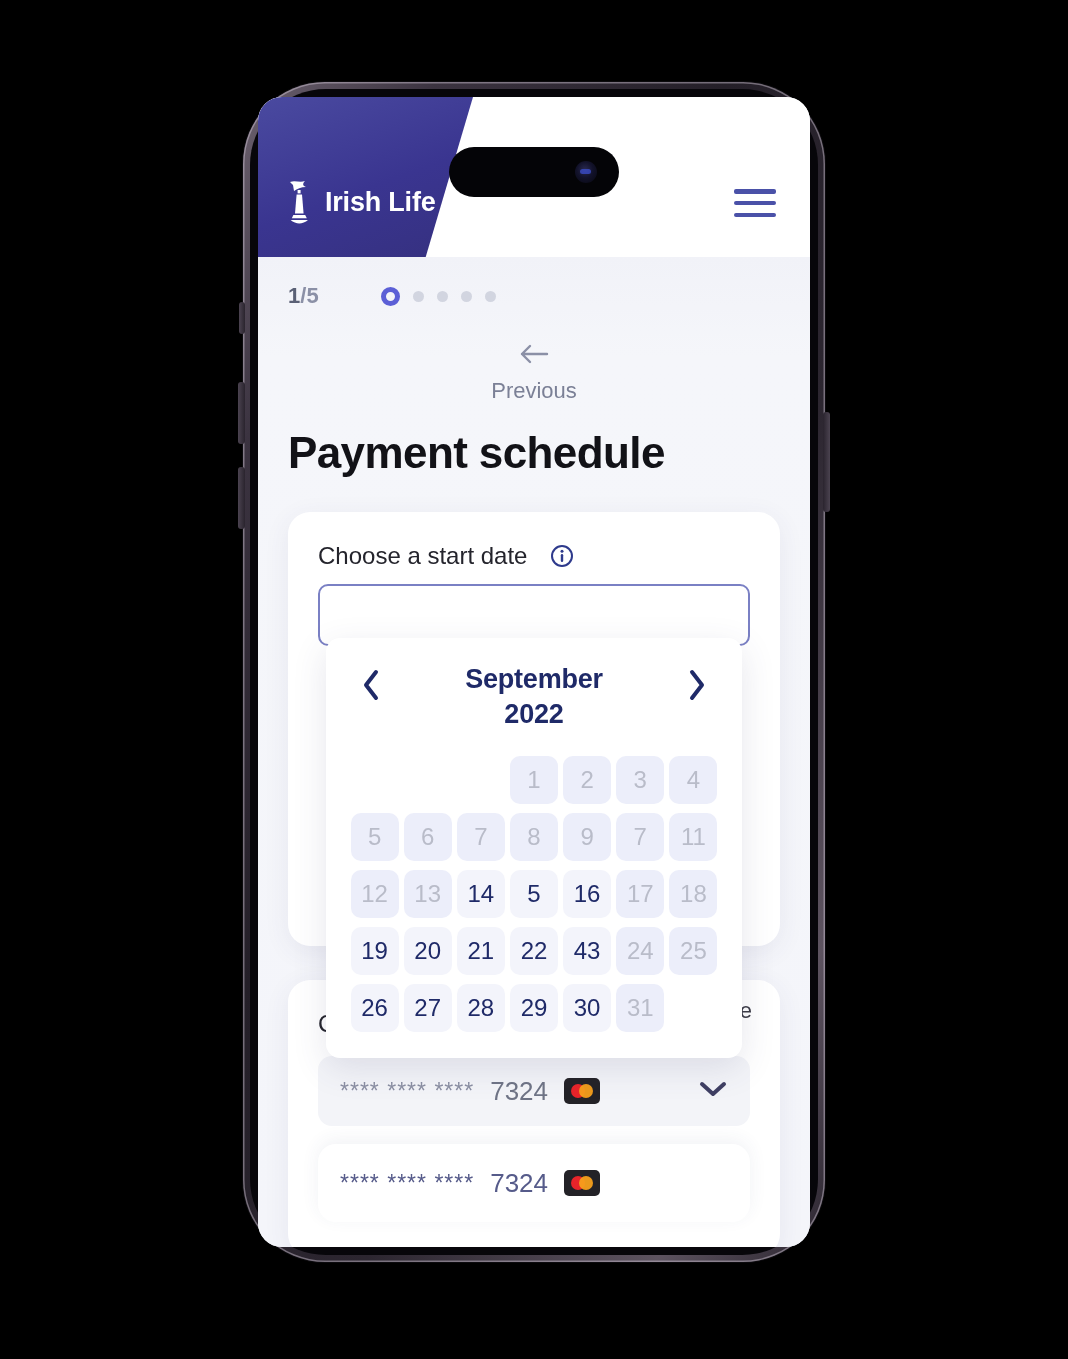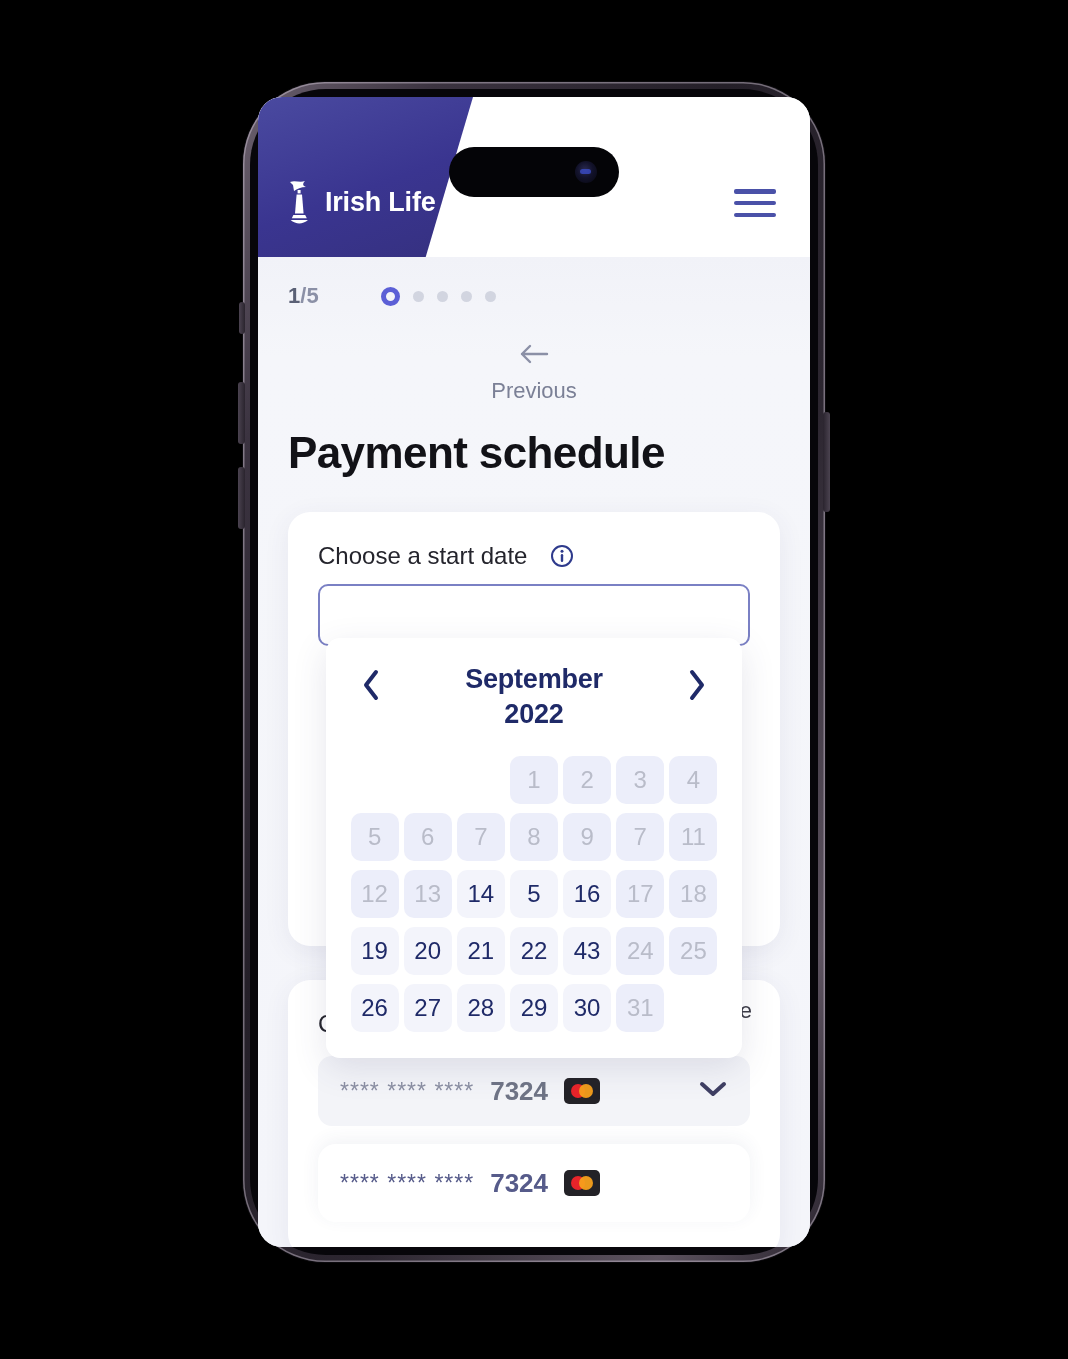--- a/index.html
+++ b/index.html
@@ -174,21 +174,21 @@
 
   
   .card-pay{ padding:30px 30px 34px 30px; }
   .pay-label{ font-size:24px; color:#24242c; margin-bottom:18px; }
   .select-row{
     display:flex; align-items:center; gap:16px;
     height:70px; border-radius:14px; background:#f3f4f8;
     padding:0 22px; cursor:pointer;
   }
   .masked{ font-size:23px; color:#8b8fa3; letter-spacing:1px; }
-  .digits{ font-size:26px; color:#6f7486;font-weight:bold; }
+  .digits{ font-size:26px; color:#6f7486; }
   .mc{
     width:36px;height:26px;border-radius:5px;background:#232227;
     display:flex;align-items:center;justify-content:center;
     position:relative;
   }
   .mc i{ width:14px;height:14px;border-radius:50%;display:block;position:absolute; }
   .mc i.r{ background:#e8242a; left:7px; }
   .mc i.y{ background:#f7a01b; right:7px; mix-blend-mode:normal; opacity:.95; }
   .chev{ margin-left:auto; }
 

